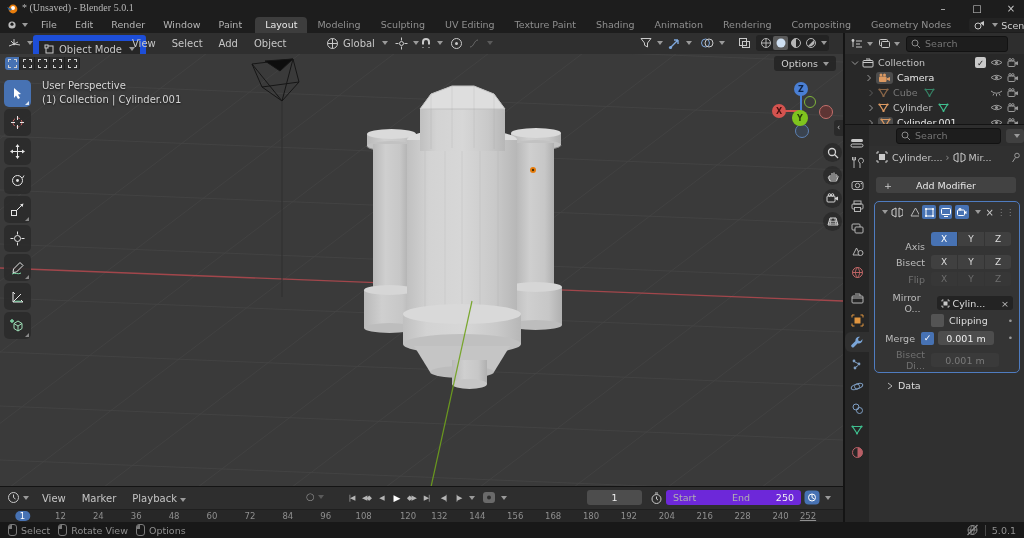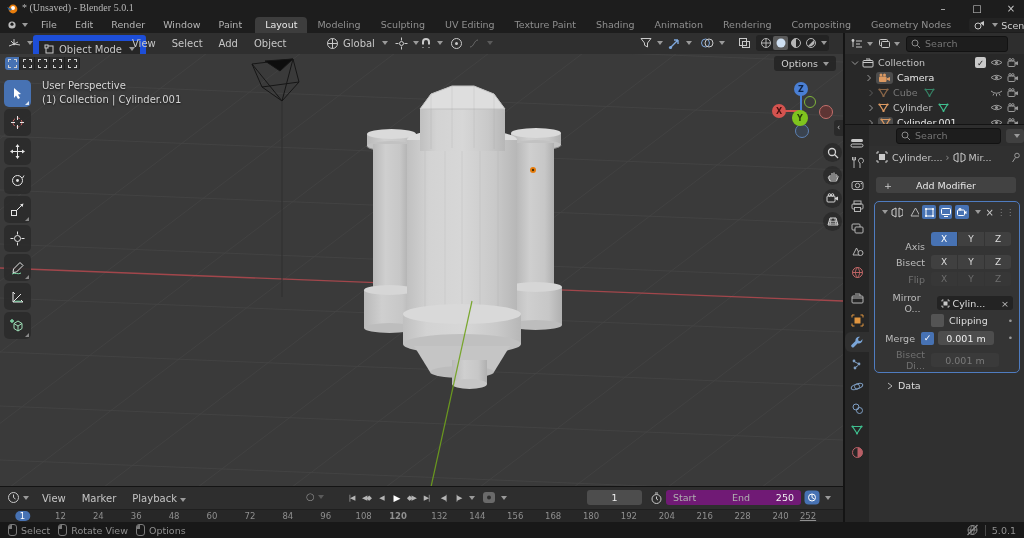--- a/index.html
+++ b/index.html
@@ -89,21 +89,21 @@
           display:flex;align-items:center;justify-content:center;color:#e6e6e6;font-size:9.5px;}
 
   
   .timeline{left:0;top:487px;width:843px;height:35px;background:#2e2e2e;}
   .tl-ruler{left:0;top:22px;width:843px;height:13px;background:#272727;border-top:1px solid #1f1f1f;}
   .rnum{position:absolute;top:1px;transform:translateX(-50%);color:#8f8f8f;font-size:8.5px;}
   .rnum.cur{background:#4772b3;color:#fff;border-radius:6px;padding:0 5px;transform:translateX(-50%);}
   .tbtn{width:15px;height:14px;display:flex;align-items:center;justify-content:center;color:#b5b5b5;
         font-size:7px;letter-spacing:-1px;}
   .tbtn.play{color:#fff;font-size:9px;}
-  .tlpill{height:15px;background:#701a75;display:flex;align-items:center;font-size:9.5px;}
+  .tlpill{height:15px;background:#6d28d9;display:flex;align-items:center;font-size:9.5px;}
 
   
   .statusbar{left:0;top:522px;width:1024px;height:16px;background:#181818;color:#8f8f8f;font-size:9.5px;}
   .mouseic{width:7px;height:10px;border:1px solid #7a7a7a;border-radius:3px;margin:0 4px 0 8px;position:relative;}
   .mouseic i{position:absolute;left:0;top:0;width:3px;height:4px;background:#7a7a7a;border-radius:2px 0 0 0;}
   .divline{position:absolute;background:#141414;}
 </style>
 </head>
 <body>
 
@@ -998,21 +998,21 @@
         <span class="rnum cur" style="left: 22.5px;">1</span>
         <span class="rnum" style="left: 60.4px;">12</span>
         <span class="rnum" style="left: 98.3px;">24</span>
         <span class="rnum" style="left: 136.2px;">36</span>
         <span class="rnum" style="left: 174.1px;">48</span>
         <span class="rnum" style="left: 212px;">60</span>
         <span class="rnum" style="left: 249.9px;">72</span>
         <span class="rnum" style="left: 287.8px;">84</span>
         <span class="rnum" style="left: 325.7px;">96</span>
         <span class="rnum" style="left: 363.6px;">108</span>
-        <span class="rnum" style="left: 398px; font-weight: bold;">120</span>
+        <span class="rnum" style="left: 408px;">120</span>
         <span class="rnum" style="left: 439.4px;">132</span>
         <span class="rnum" style="left: 477.3px;">144</span>
         <span class="rnum" style="left: 515.2px;">156</span>
         <span class="rnum" style="left: 553.1px;">168</span>
         <span class="rnum" style="left: 591px;">180</span>
         <span class="rnum" style="left: 628.9px;">192</span>
         <span class="rnum" style="left: 666.8px;">204</span>
         <span class="rnum" style="left: 704.7px;">216</span>
         <span class="rnum" style="left: 742.6px;">228</span>
         <span class="rnum" style="left: 780.5px;">240</span>

